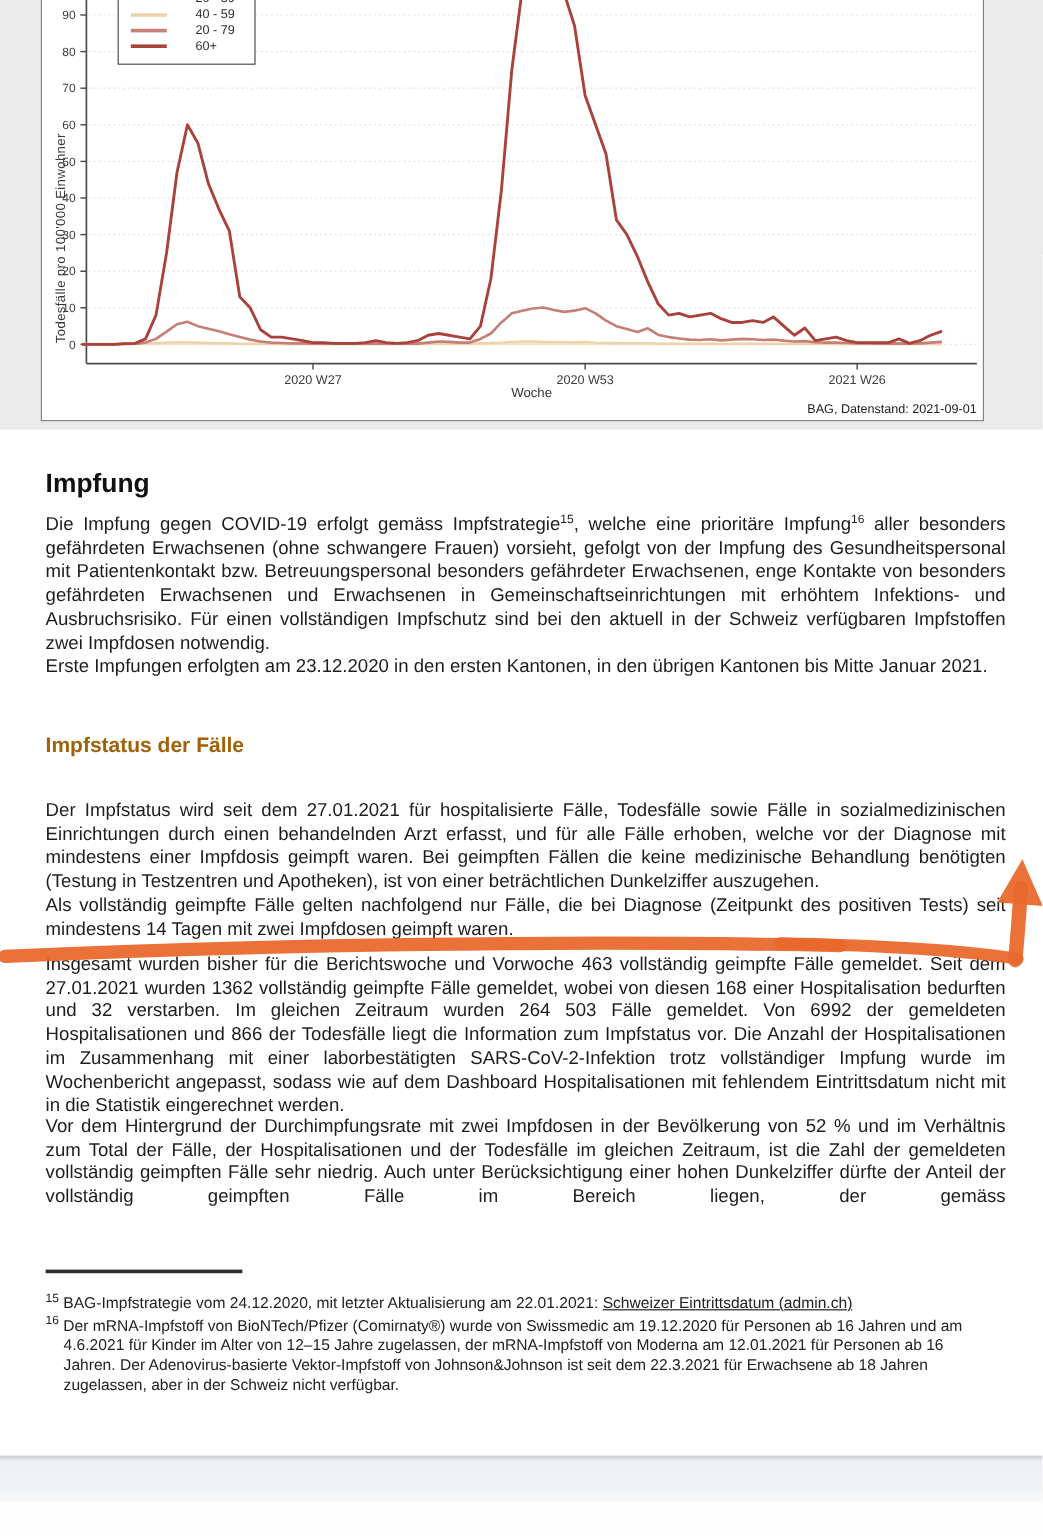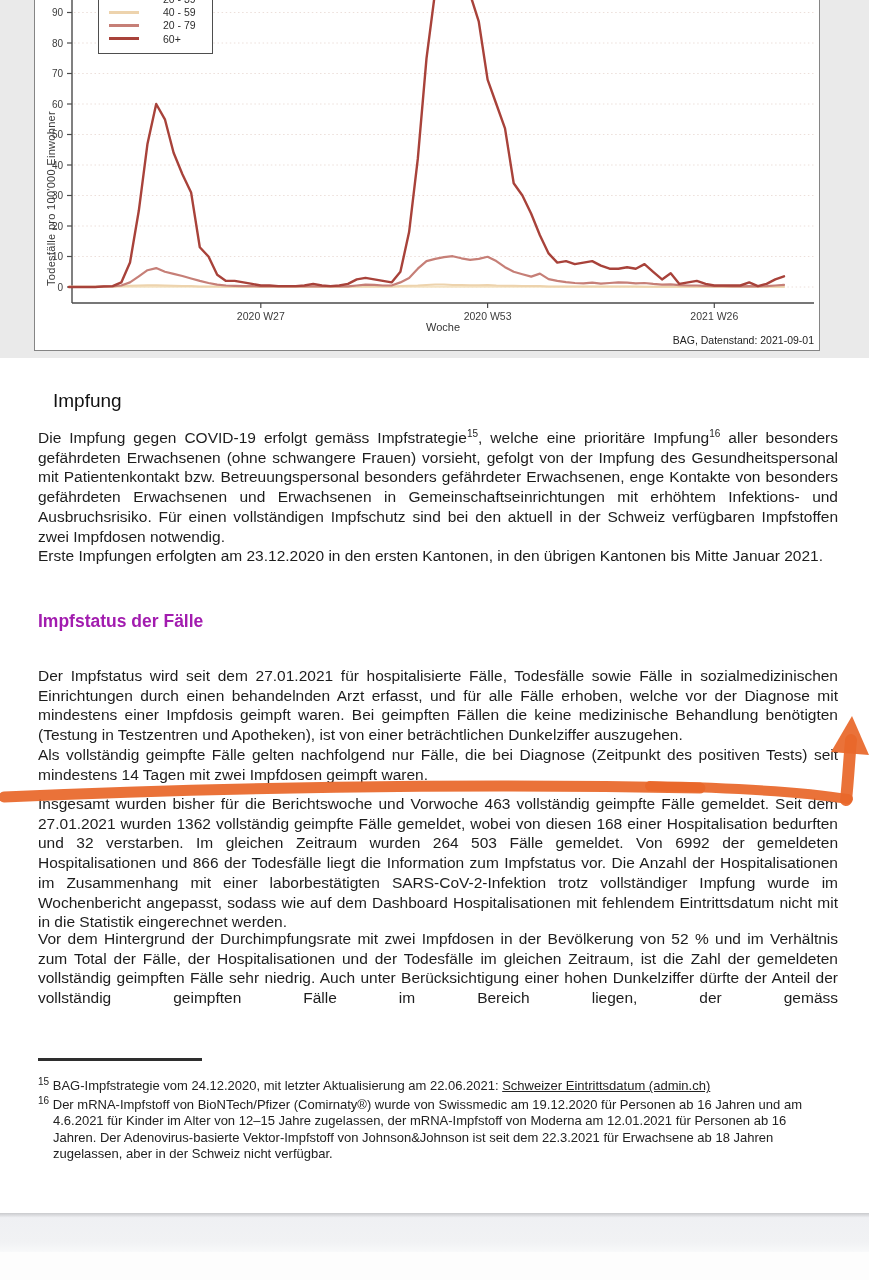--- a/index.html
+++ b/index.html
@@ -14,22 +14,22 @@
   .chart-svg-holder svg{display:block;overflow:hidden;}
   .ylab{position:absolute;left:10px;top:288px;transform:rotate(-90deg);transform-origin:left top;
         font-size:11px;color:#3a3a3a;white-space:nowrap;letter-spacing:.3px;}
   .legend{position:absolute;left:63px;top:-12px;background:#fff;border:1.5px solid #4e4e4e;
           padding:5px 16px 7px 10px;}
   .legend-row{display:flex;align-items:center;height:13.4px;gap:15px;}
   .legend-swatch{width:30px;height:3px;margin-right:9px;flex:0 0 auto;}
   .legend-label{font-size:10.5px;color:#2e2e2e;white-space:nowrap;}
 
   
-  .h1{position:absolute;left:53px;top:390px;font-size:19px;font-weight:400;color:#111;}
-  .h2{position:absolute;left:38px;top:611px;font-size:17.5px;font-weight:700;color:#a21caf;}
+  .h1{position:absolute;left:38px;top:390px;font-size:22px;font-weight:700;color:#111;}
+  .h2{position:absolute;left:38px;top:611px;font-size:17.5px;font-weight:700;color:#a16207;}
   .para{position:absolute;left:38px;width:800px;font-size:15.5px;line-height:19.7px;
         text-align:justify;color:#1d1d1d;margin:0;}
   .force-last{text-align-last:justify;}
   sup{font-size:10px;line-height:0;vertical-align:super;}
   .p1{top:428px;} .p2{top:666px;} .p3{top:778px;margin-top:16px;} .p4{top:914px;margin-top:15px;}
 
   .fn-rule{position:absolute;left:38px;top:1058px;width:164px;height:2.5px;background:#2e2e2e;}
   .footnotes{position:absolute;left:38px;top:1078px;width:788px;font-size:13px;line-height:16.5px;color:#222;}
   .footnote{margin:0 0 2px 0;padding-left:15px;text-indent:-15px;text-align:left;}
   .fn-link{text-decoration:underline;color:#222;cursor:pointer;}
@@ -127,21 +127,21 @@
   <div class="h2">Impfstatus der Fälle</div>
 
   <p class="para p2"><span>Der Impfstatus wird seit dem 27.01.2021 für hospitalisierte Fälle, Todesfälle sowie Fälle in sozialmedizinischen Einrichtungen durch einen behandelnden Arzt erfasst, und für alle Fälle erhoben, welche vor der Diagnose mit mindestens einer Impfdosis geimpft waren. Bei geimpften Fällen die keine medizinische Behandlung benötigten (Testung in Testzentren und Apotheken), ist von einer beträchtlichen Dunkelziffer auszugehen.</span><br><span>Als vollständig geimpfte Fälle gelten nachfolgend nur Fälle, die bei Diagnose (Zeitpunkt des positiven Tests) seit mindestens 14 Tagen mit zwei Impfdosen geimpft waren.</span></p>
 
   <p class="para p3">Insgesamt wurden bisher für die Berichtswoche und Vorwoche 463 vollständig geimpfte Fälle gemeldet. Seit dem 27.01.2021 wurden 1362 vollständig geimpfte Fälle gemeldet, wobei von diesen 168 einer Hospitalisation bedurften und 32 verstarben. Im gleichen Zeitraum wurden 264 503 Fälle gemeldet. Von 6992 der gemeldeten Hospitalisationen und 866 der Todesfälle liegt die Information zum Impfstatus vor. Die Anzahl der Hospitalisationen im Zusammenhang mit einer laborbestätigten SARS-CoV-2-Infektion trotz vollständiger Impfung wurde im Wochenbericht angepasst, sodass wie auf dem Dashboard Hospitalisationen mit fehlendem Eintrittsdatum nicht mit in die Statistik eingerechnet werden.</p>
 
   <p class="para p4 force-last">Vor dem Hintergrund der Durchimpfungsrate mit zwei Impfdosen in der Bevölkerung von 52 % und im Verhältnis zum Total der Fälle, der Hospitalisationen und der Todesfälle im gleichen Zeitraum, ist die Zahl der gemeldeten vollständig geimpften Fälle sehr niedrig. Auch unter Berücksichtigung einer hohen Dunkelziffer dürfte der Anteil der vollständig geimpften Fälle im Bereich liegen, der gemäss</p>
 
   <div class="fn-rule"></div>
   <div class="footnotes">
-    <p class="footnote"><sup>15</sup><span> BAG-Impfstrategie vom 24.12.2020, mit letzter Aktualisierung am 22.06.2021: </span><span class="fn-link">Schweizer Eintrittsdatum (admin.ch)</span></p>
+    <p class="footnote"><sup>15</sup><span> BAG-Impfstrategie vom 24.12.2020, mit letzter Aktualisierung am 22.01.2021: </span><span class="fn-link">Schweizer Eintrittsdatum (admin.ch)</span></p>
     <p class="footnote"><sup>16</sup><span> Der mRNA-Impfstoff von BioNTech/Pfizer (Comirnaty®) wurde von Swissmedic am 19.12.2020 für Personen ab 16 Jahren und am 4.6.2021 für Kinder im Alter von 12–15 Jahre zugelassen, der mRNA-Impfstoff von Moderna am 12.01.2021 für Personen ab 16 Jahren. Der Adenovirus-basierte Vektor-Impfstoff von Johnson&amp;Johnson ist seit dem 22.3.2021 für Erwachsene ab 18 Jahren zugelassen, aber in der Schweiz nicht verfügbar.</span></p>
   </div>
 
   <svg class="marker-overlay" viewBox="0 0 869 130" xmlns="http://www.w3.org/2000/svg">
     <path d="M4,107 C 200,98 460,93 700,98" fill="none" stroke="#e8672a" stroke-width="11" stroke-linecap="round" opacity="0.93"></path>
     <path d="M650,96 C 740,98 805,102 848,109" fill="none" stroke="#e8672a" stroke-width="10" stroke-linecap="round" opacity="0.93"></path>
     <path d="M846,110 C 848,92 849,72 851,50" fill="none" stroke="#e8672a" stroke-width="12" stroke-linecap="round" opacity="0.93"></path>
     <polygon points="852,26 831,62 869,65" fill="#e8672a" opacity="0.93"></polygon>
   </svg>
 

